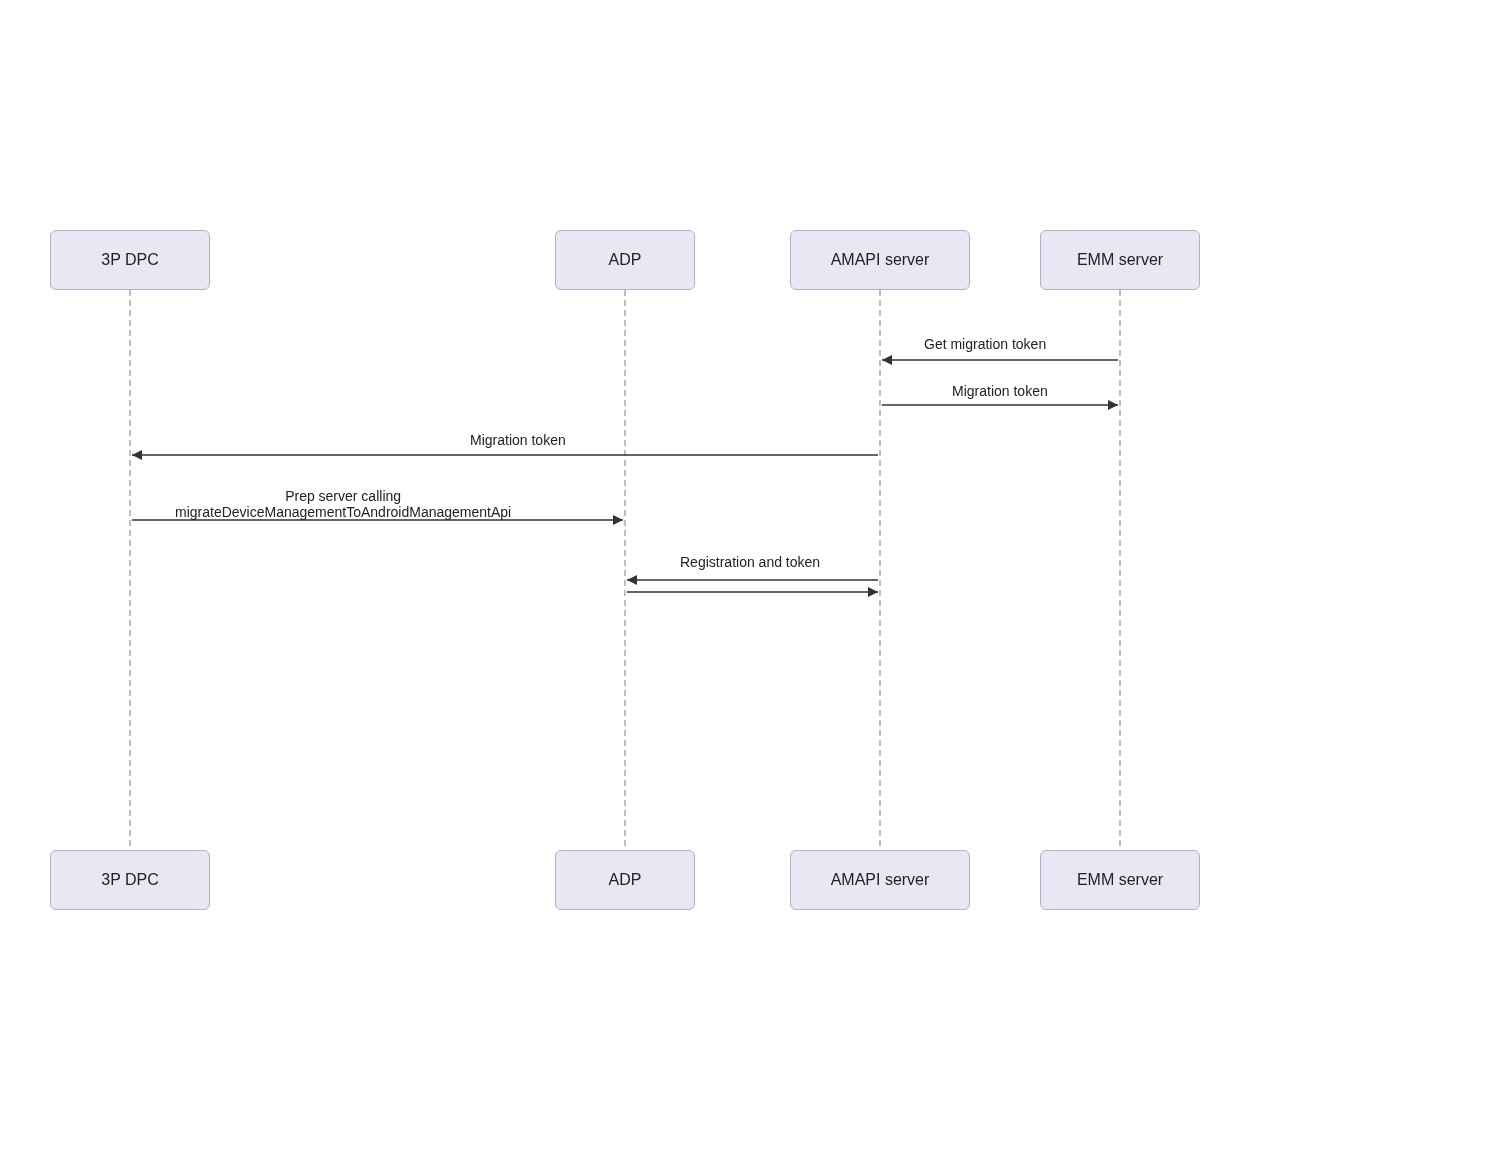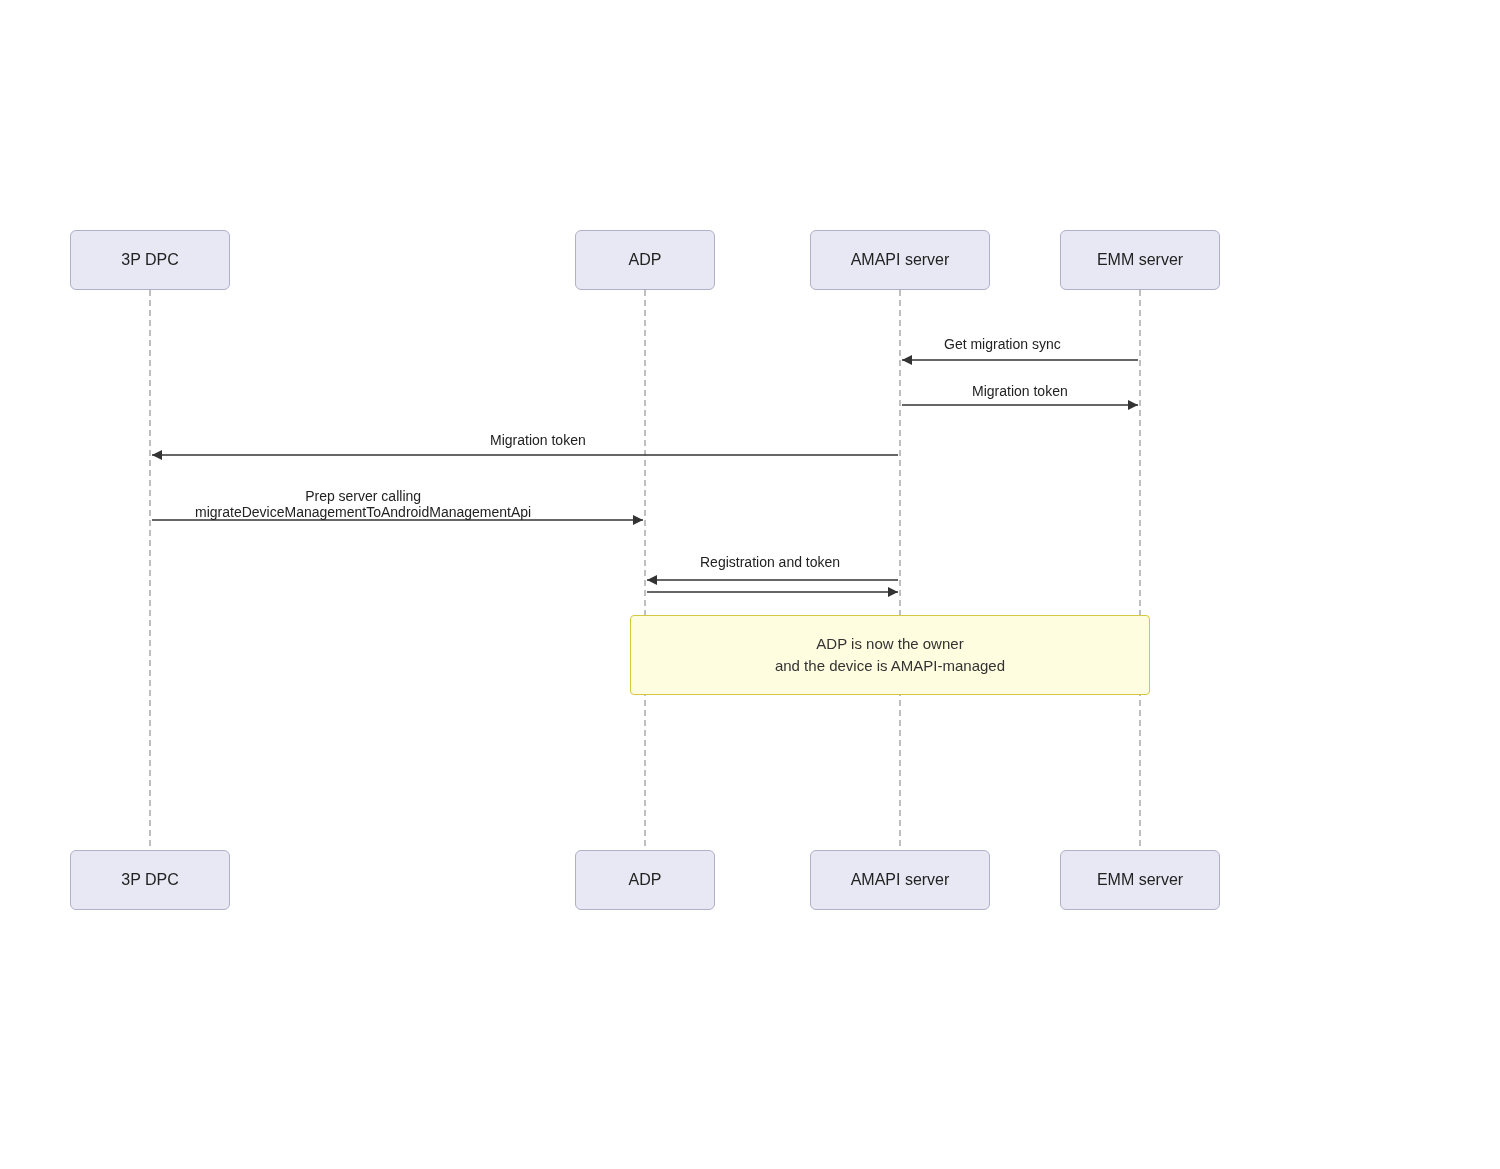--- a/index.html
+++ b/index.html
@@ -9,21 +9,20 @@
       width: 1500px;
       height: 1169px;
       overflow: hidden;
       position: relative;
     }
     #diagram {
       position: absolute;
       top: 0; left: 0;
       width: 1408px;
       height: 1169px;
-      margin-left: 20px;
     }
     .actor-box {
       position: absolute;
       border: 1.5px solid #b0b0c8;
       border-radius: 6px;
       background: #e8e8f4;
       display: flex;
       align-items: center;
       justify-content: center;
       font-size: 16px;
@@ -109,37 +108,34 @@
     <span>ADP</span>
   </div>
   <div class="actor-box" style="left:790px; top:850px; width:180px; height:60px;">
     <span>AMAPI server</span>
   </div>
   <div class="actor-box" style="left:1040px; top:850px; width:160px; height:60px;">
     <span>EMM server</span>
   </div>
 
   <div class="arrow-label" style="left: 924px; top: 336px;">
-    <span>Get migration sync</span>
+    <span>Get migration token</span>
   </div>
 
   <div class="arrow-label" style="left: 952px; top: 383px;">
     <span>Migration token</span>
   </div>
 
   <div class="arrow-label" style="left: 470px; top: 432px;">
     <span>Migration token</span>
   </div>
 
   <div class="arrow-label" style="left: 175px; top: 488px; text-align:center;">
     <div>Prep server calling</div>
     <div>migrateDeviceManagementToAndroidManagementApi</div>
   </div>
 
   <div class="arrow-label" style="left: 680px; top: 554px;">
     <span>Registration and token</span>
   </div>
 
-  <div class="highlight-box" style="left:610px; top:615px; width:520px; height:80px;">
-    <span>ADP is now the owner<br>and the device is AMAPI-managed</span>
-  </div>
 
 </div>
 
 </body></html>

